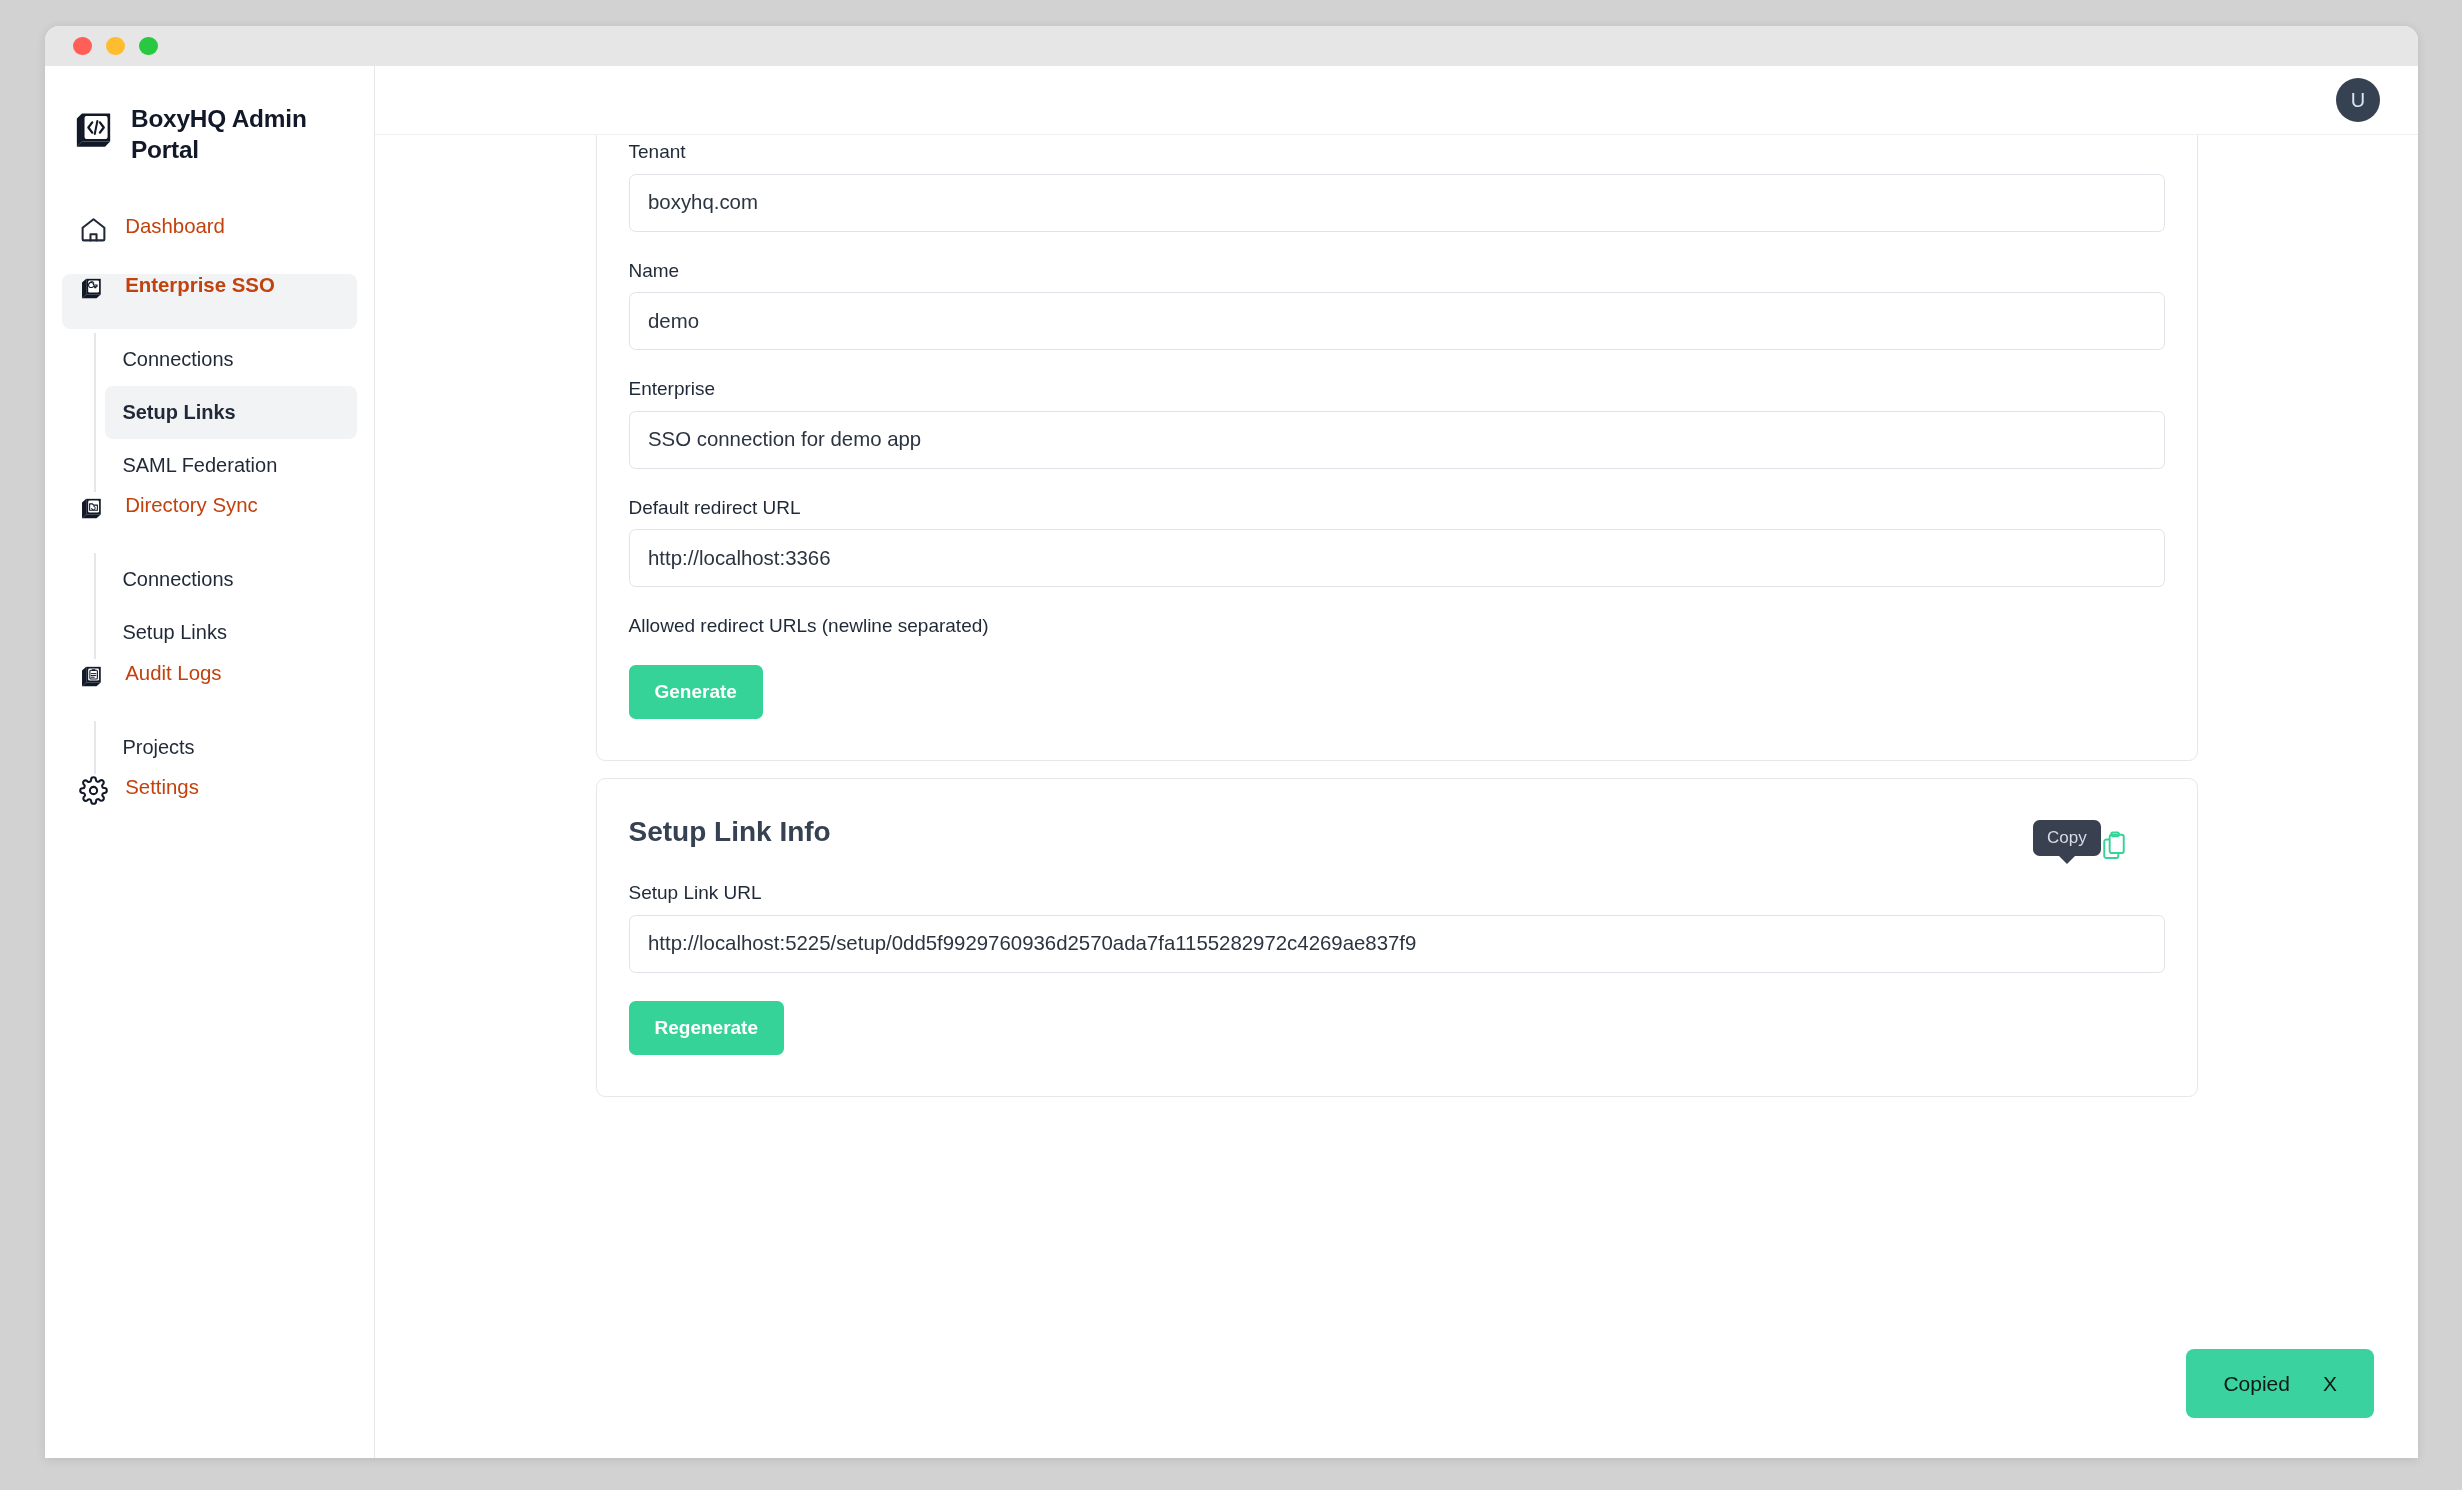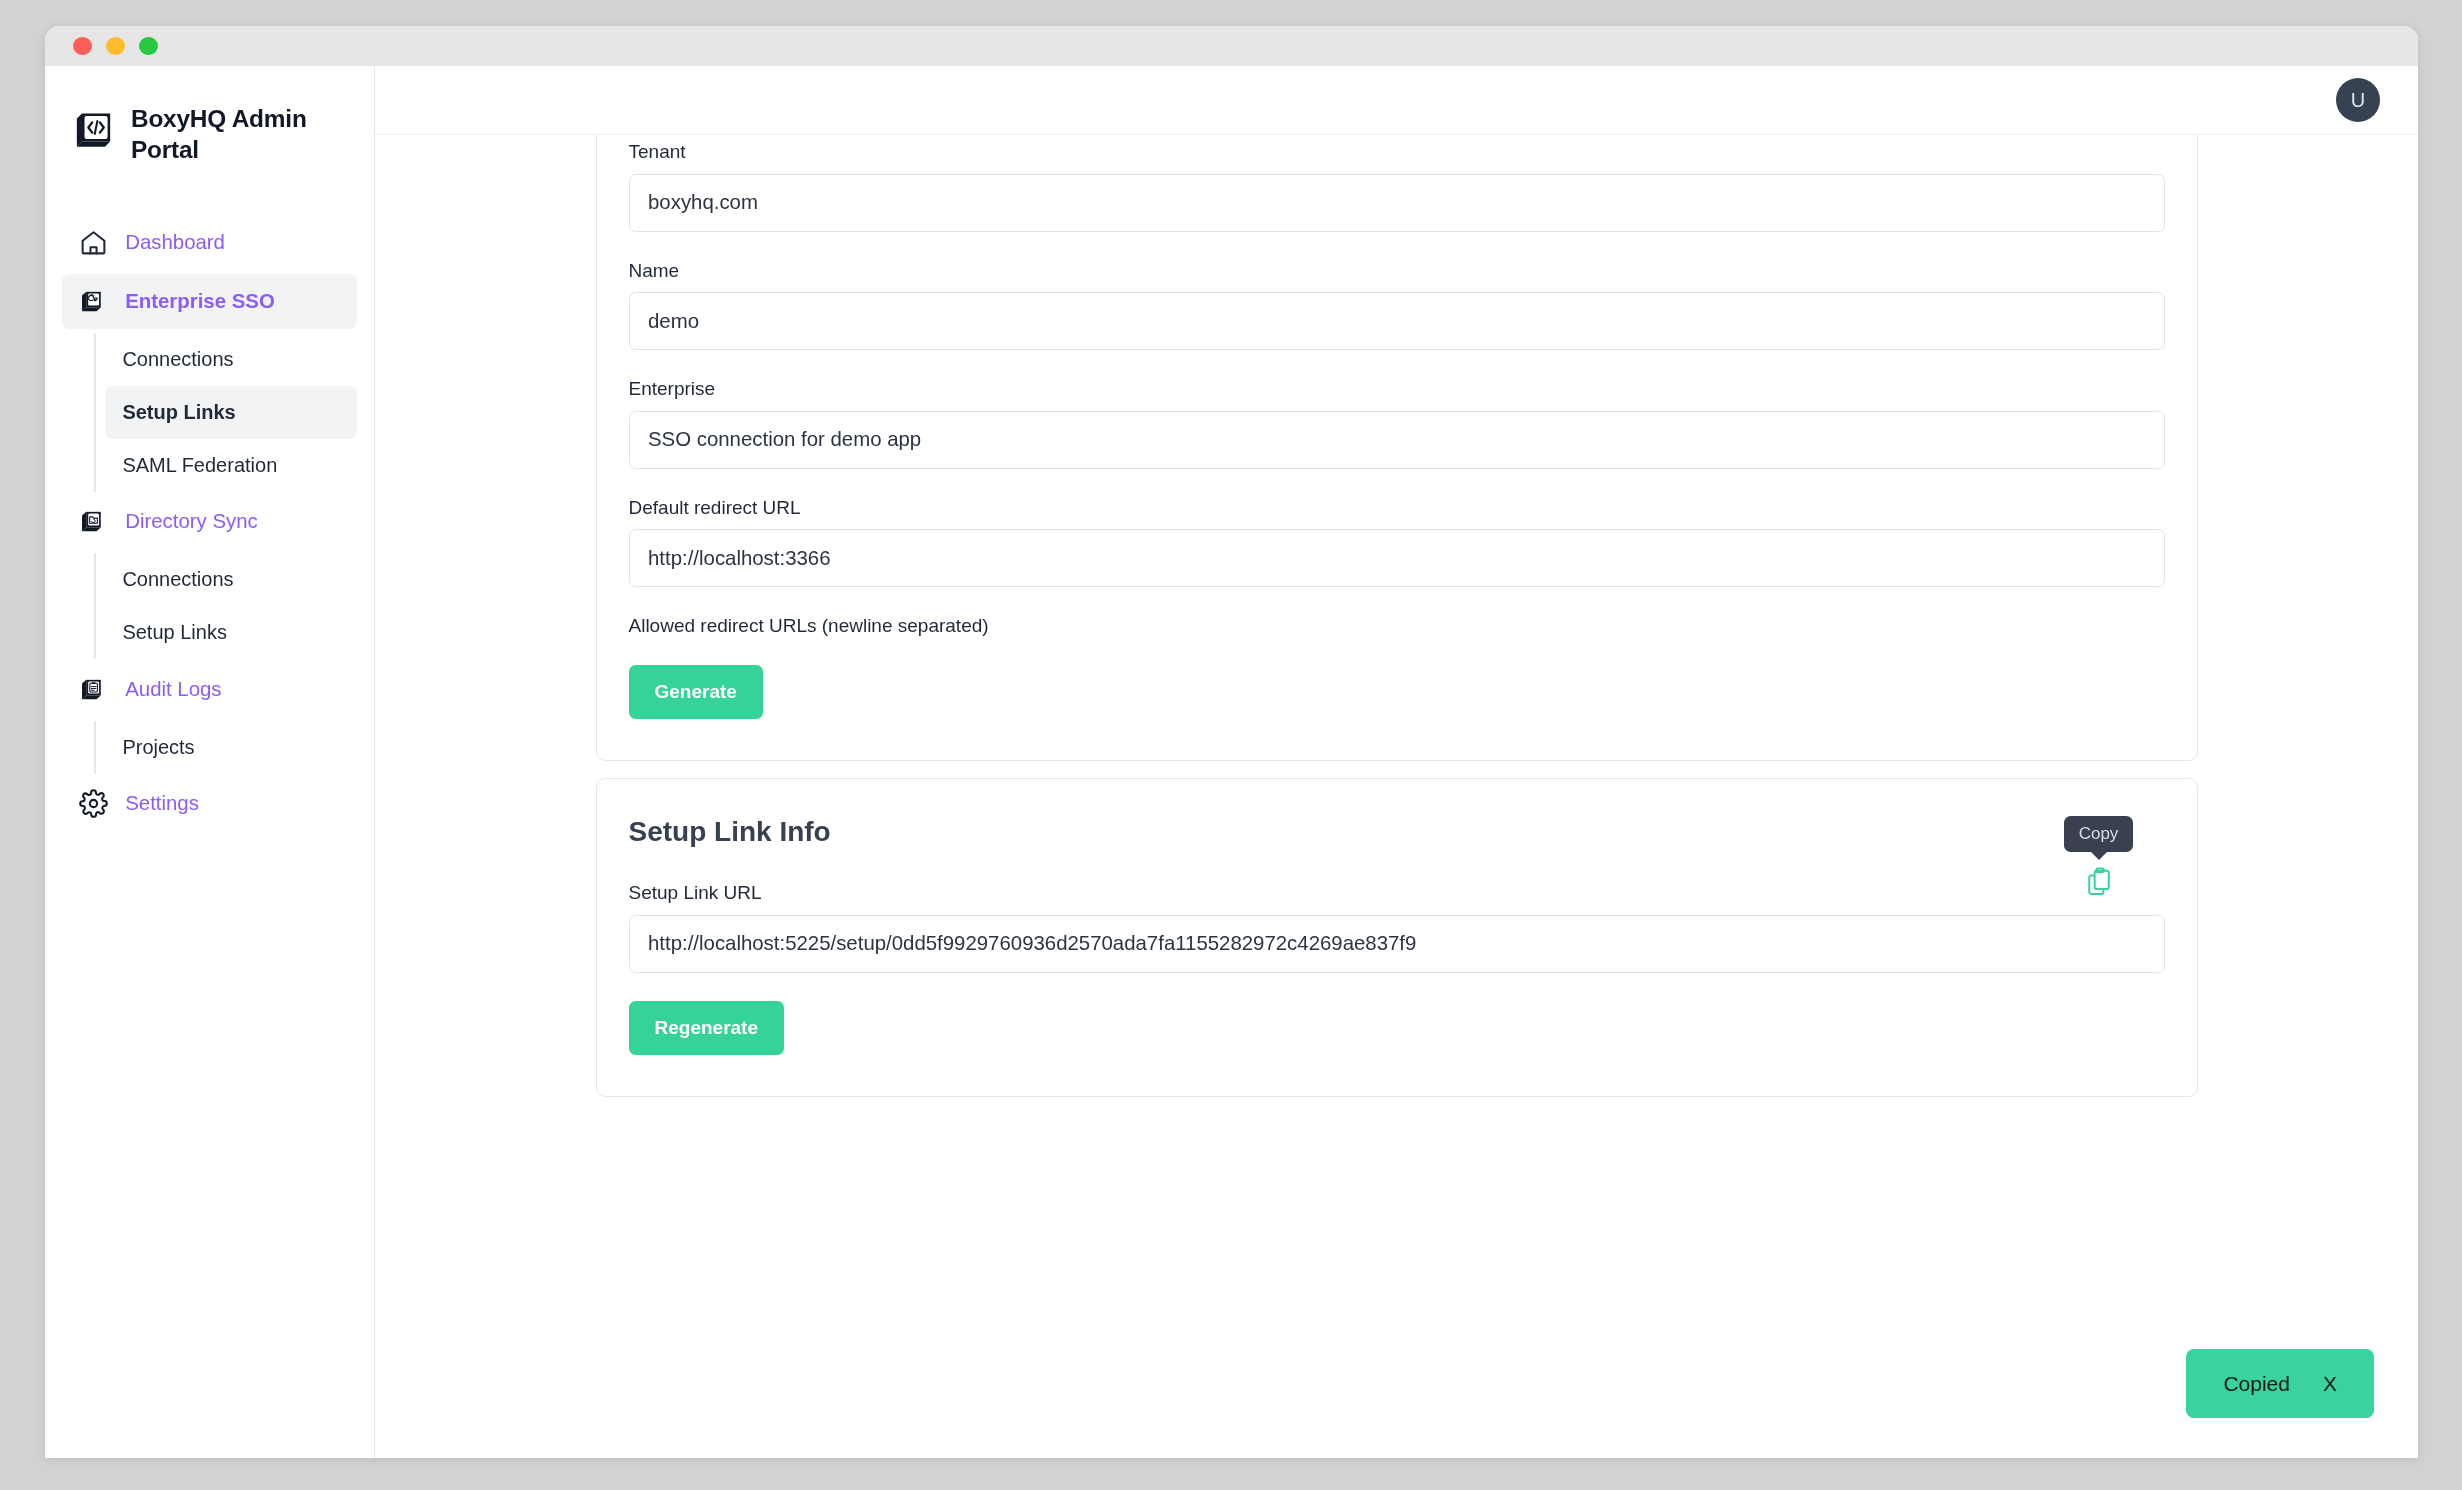--- a/index.html
+++ b/index.html
@@ -54,27 +54,27 @@
   #brand .logo { width: 41px; height: 41px; flex: 0 0 41px; margin-top: 2.6px; }
   #brand .brand-text {
     font-size: 24.4px; font-weight: 700; color: #111827;
     line-height: 1.26; letter-spacing: -0.2px;
     max-width: 178px;
   }
 
   #nav { margin-top: 49px; padding: 0 9.2px 0 9.2px; }
 
   .nav-item {
-    display: flex; align-items: center; gap: 17px;
+    display: flex; align-items: flex-start; gap: 17px;
     height: 55px;
     padding: 0 17px;
     margin: 0 8px 4px 8px;
     border-radius: 8px;
     font-size: 20.4px;
-    color: #8b5cf6;
+    color: #c2410c;
     cursor: pointer;
   }
   .nav-item.active { background: #f1f3f5; font-weight: 700; }
   .nav-item .nav-ic { width: 29px; height: 29px; flex: 0 0 29px; display: block; }
 
   .sub-group {
     margin: 0 8px 2.6px 40px;
     border-left: 2.6px solid #e5e7eb;
     padding-left: 0;
   }
@@ -209,21 +209,21 @@
     color: #364152;
     margin-bottom: 34px;
   }
 
   
   #copy-block {
     position: absolute;
     right: 32px;
     top: 37px;
     width: 132px;
-    display: flex; flex-direction: column; align-items: center;
+    display: flex; flex-direction: row; align-items: center;
   }
   #copy-tooltip {
     background: #394150;
     color: #d7dde6;
     font-size: 17px;
     border-radius: 6.6px;
     padding: 8px 14.5px;
     position: relative;
   }
   #copy-tooltip:after {

